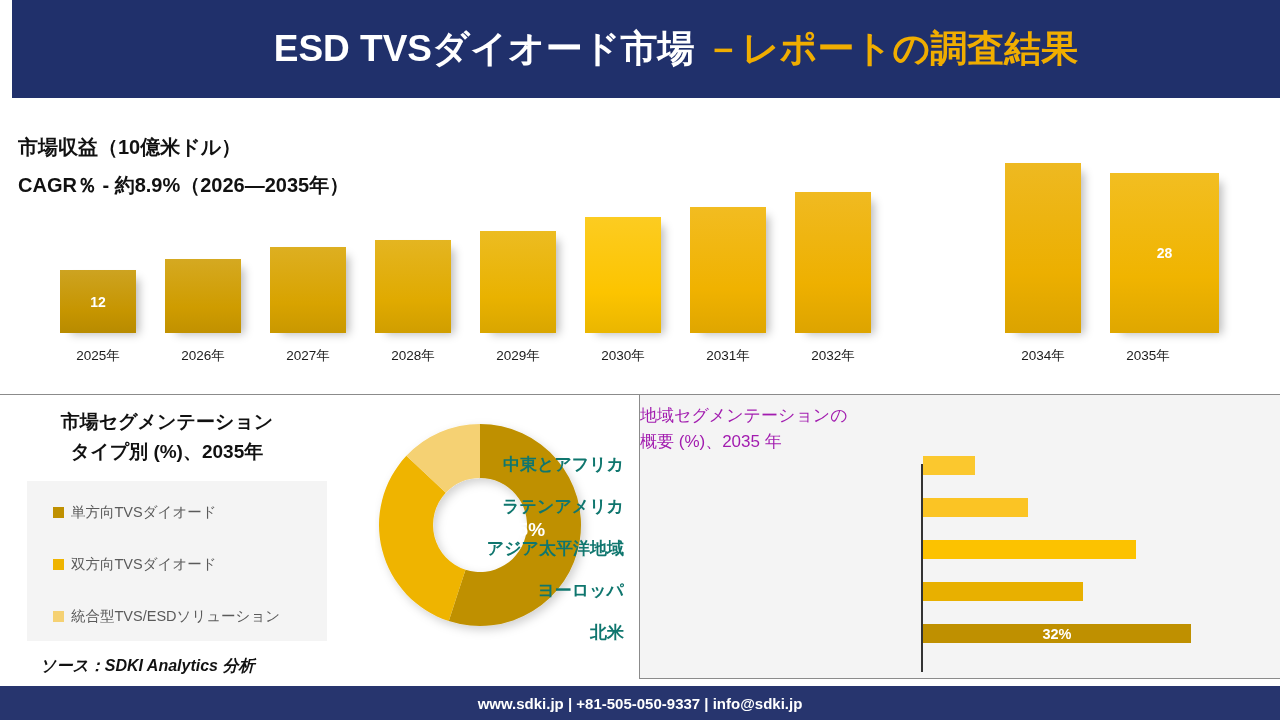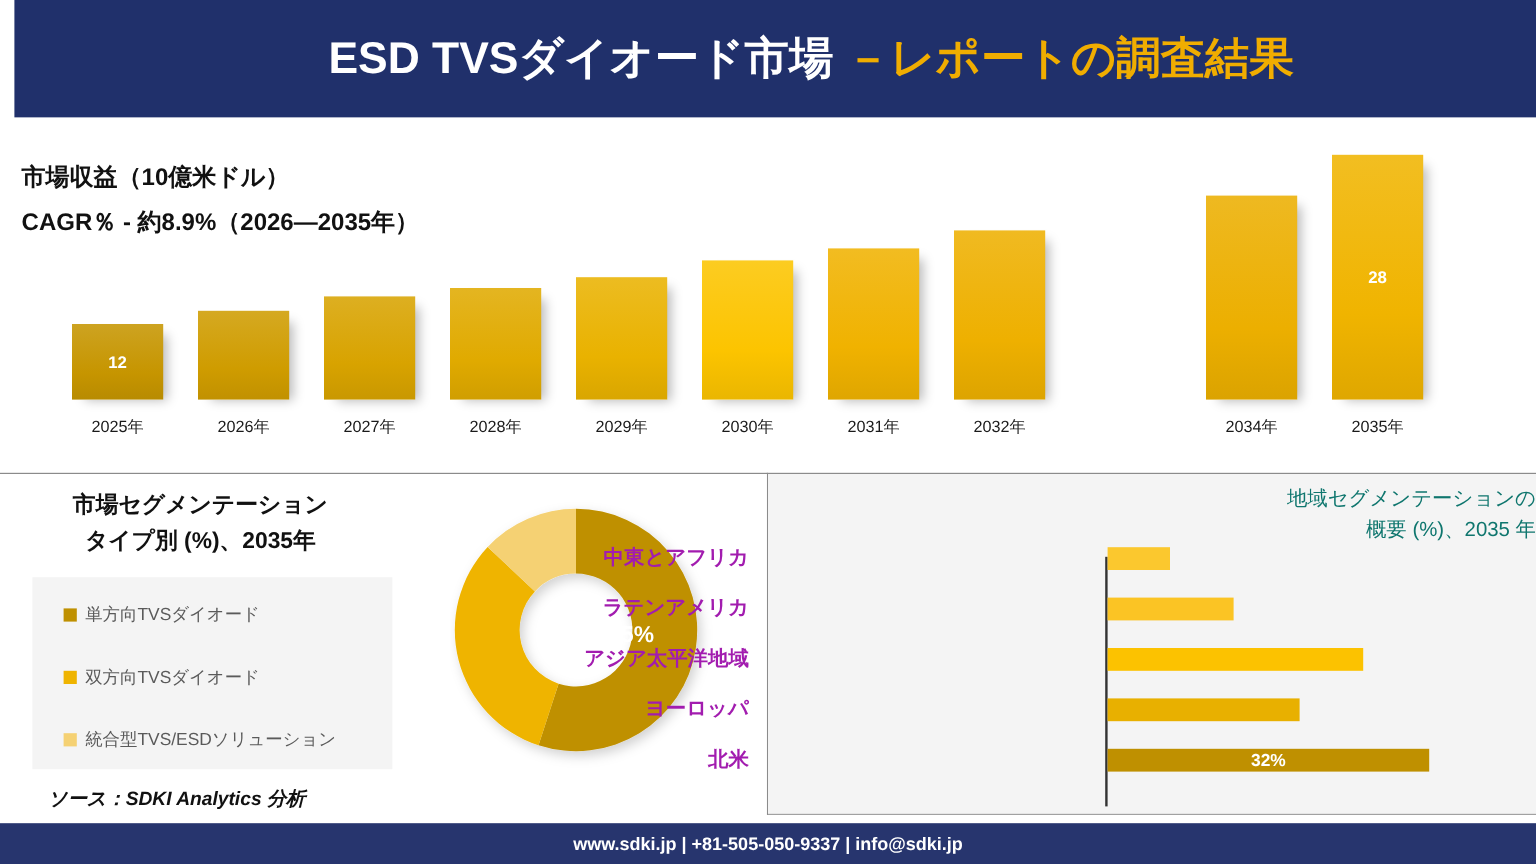--- a/index.html
+++ b/index.html
@@ -67,28 +67,28 @@
     position:absolute;left:132px;top:116px;font-size:19px;font-weight:bold;color:#ffffff;
   }
   .src{
     position:absolute;left:40px;top:261px;font-size:16px;font-weight:bold;
     font-style:italic;color:#111;white-space:nowrap;
   }
 
   
   .right-panel{position:absolute;left:640px;top:395px;width:640px;height:283px;background:#f4f4f4;}
   .reg-title{
-    position:absolute;left:0;top:8px;width:640px;text-align:right;
-    font-size:17px;color:#0f766e;line-height:26px;
+    position:absolute;left:0;top:8px;width:640px;text-align:left;
+    font-size:17px;color:#a21caf;line-height:26px;
   }
   .reg-axis{position:absolute;left:281px;top:69px;width:2px;height:208px;background:#333;}
   .reg-row{position:absolute;left:0;height:34px;}
   .reg-name{
     position:absolute;right:656px;top:0;width:320px;text-align:right;
-    font-size:17px;font-weight:bold;color:#a21caf;white-space:nowrap;line-height:34px;
+    font-size:17px;font-weight:bold;color:#0f766e;white-space:nowrap;line-height:34px;
   }
   .reg-bar{position:absolute;left:283px;top:8px;height:19px;}
   .reg-bar .rlabel{
     position:absolute;left:0;right:0;top:50%;transform:translateY(-50%);
     text-align:center;font-size:14.5px;font-weight:bold;color:#ffffff;
   }
 
   
   .footer{
     position:absolute;left:0;top:686px;width:1280px;height:34px;background:#27356e;
@@ -143,21 +143,21 @@
         </div>
         <div class="col" style="left: 781px;">
           <div class="colbar" style="height: 141px; bottom: 61px; background: linear-gradient(rgb(240, 186, 33) 0%, rgb(238, 176, 0) 65%, rgb(221, 164, 0) 100%);"></div>
           <div class="collabel" style="bottom: 29px;">2032年</div>
         </div>
         <div class="col" style="left: 991px;">
           <div class="colbar" style="height: 170px; bottom: 61px; background: linear-gradient(rgb(238, 185, 33) 0%, rgb(236, 175, 0) 65%, rgb(219, 163, 0) 100%);"></div>
           <div class="collabel" style="bottom: 29px;">2034年</div>
         </div>
         <div class="col" style="left: 1096px;">
-          <div class="colbar" style="height: 204px; bottom: 61px; background: linear-gradient(rgb(242, 190, 33) 0%, rgb(240, 180, 0) 65%, rgb(223, 167, 0) 100%);">
+          <div class="colbar" style="height: 160px; bottom: 61px; background: linear-gradient(rgb(242, 190, 33) 0%, rgb(240, 180, 0) 65%, rgb(223, 167, 0) 100%); padding-left: 33px;">
             <div class="vlabel">28</div>
           </div>
           <div class="collabel" style="bottom: 29px;">2035年</div>
         </div>
       </div>
   </div>
 
   <div class="hdiv"></div>
   <div class="vdiv"></div>
   <div class="hdiv2"></div>

